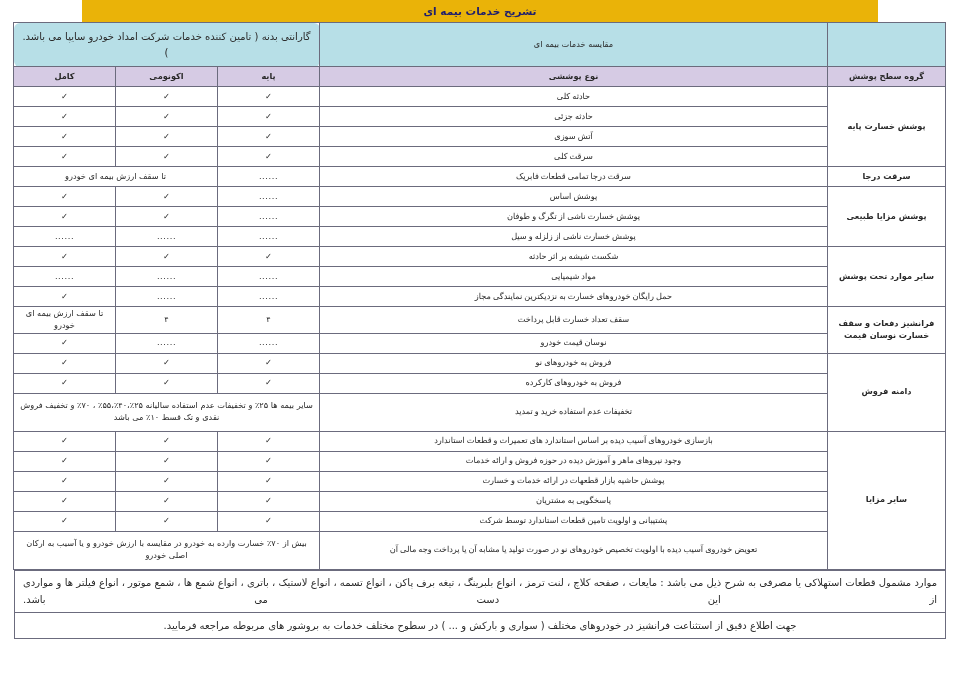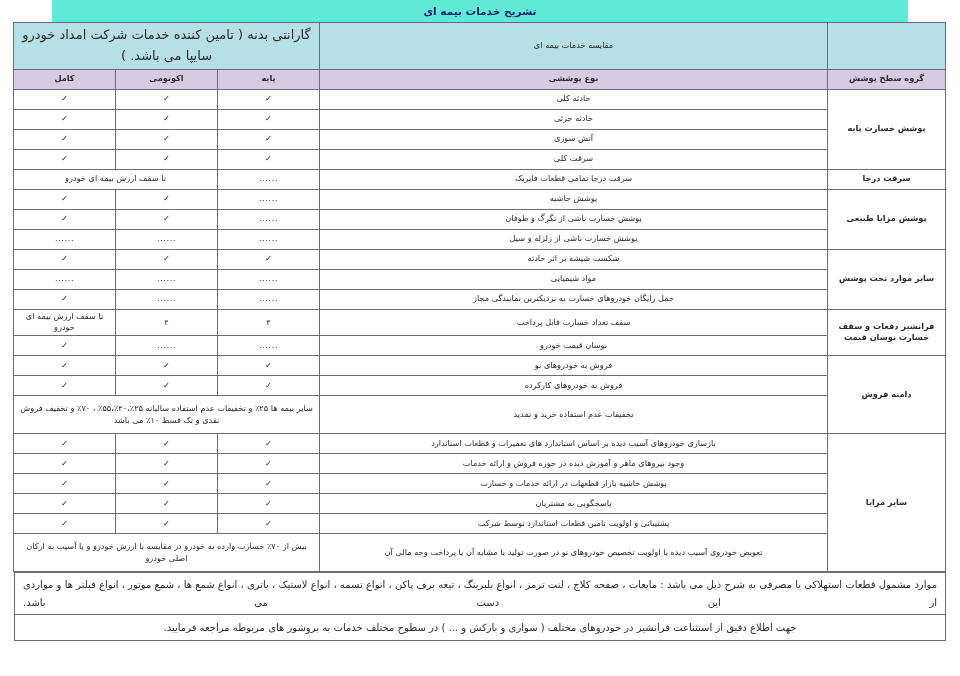--- a/index.html
+++ b/index.html
@@ -18,23 +18,23 @@
   #sheet {
     width: 960px;
     height: 676px;
     position: relative;
     box-sizing: border-box;
     padding: 0 14px 0 14px;
     background: #ffffff;
   }
   
   .title-banner {
-    width: 856px;
+    width: 796px;
     height: 22px;
-    background: #5eead4;
+    background: #eab308;
     color: #1f1f6e;
     font-size: 10.5px;
     font-weight: bold;
     display: flex;
     align-items: center;
     justify-content: center;
     letter-spacing: .2px;
     box-sizing: border-box;
     margin: 0 auto;
   }
@@ -66,23 +66,24 @@
   
   .hdr-band {
     background: #b7dfe7;
     height: 44px;
     font-size: 9.5px;
     font-weight: normal;
     color: #1a1a1a;
   }
   .hdr-band.garanti {
     font-weight: normal;
-    font-size: 13px;
+    font-size: 10px;
     line-height: 1.6;
     padding: 2px 8px;
+    border-radius: 6px;
   }
   .hdr-band.blank { background: #b7dfe7; }
 
   
   .hdr-cols td {
     background: #d6cbe4;
     height: 20px;
     font-weight: bold;
     font-size: 9.2px;
     color: #15151f;
@@ -91,21 +92,21 @@
 
   
   .row-cell { height: 20px; background: #ffffff; }
   .grp-cell {
     background: #ffffff;
     font-weight: bold;
     font-size: 9px;
     color: #101010;
     line-height: 1.7;
   }
-  .type-cell { text-align: center; }
+  .type-cell { text-align: center; font-family: Liberation Serif, serif; }
   .mark { font-size: 9px; color: #333; }
   .dots { font-size: 8px; color: #6a6a6a; letter-spacing: .6px; }
   .note-cell {
     font-size: 7.8px;
     line-height: 1.7;
     padding: 2px 6px;
     text-align: center;
   }
   .tall-2 { height: 38px; }
 
@@ -183,21 +184,21 @@
           <td class="row-cell mark">✓</td>
         </tr>
         <tr>
           <td class="grp-cell" rowspan="1">سرقت درجا</td>
           <td class="row-cell type-cell">سرقت درجا تمامی قطعات فابریک</td>
           <td class="row-cell dots">......</td>
           <td class="row-cell note-cell" colspan="2">تا سقف ارزش بیمه ای خودرو</td>
         </tr>
         <tr>
           <td class="grp-cell" rowspan="3">پوشش مزایا طبیعی</td>
-          <td class="row-cell type-cell">پوشش حاشیه</td>
+          <td class="row-cell type-cell">پوشش اساس</td>
           <td class="row-cell dots">......</td>
           <td class="row-cell mark">✓</td>
           <td class="row-cell mark">✓</td>
         </tr>
         <tr>
           <td class="row-cell type-cell">پوشش خسارت ناشی از تگرگ و طوفان</td>
           <td class="row-cell dots">......</td>
           <td class="row-cell mark">✓</td>
           <td class="row-cell mark">✓</td>
         </tr>

